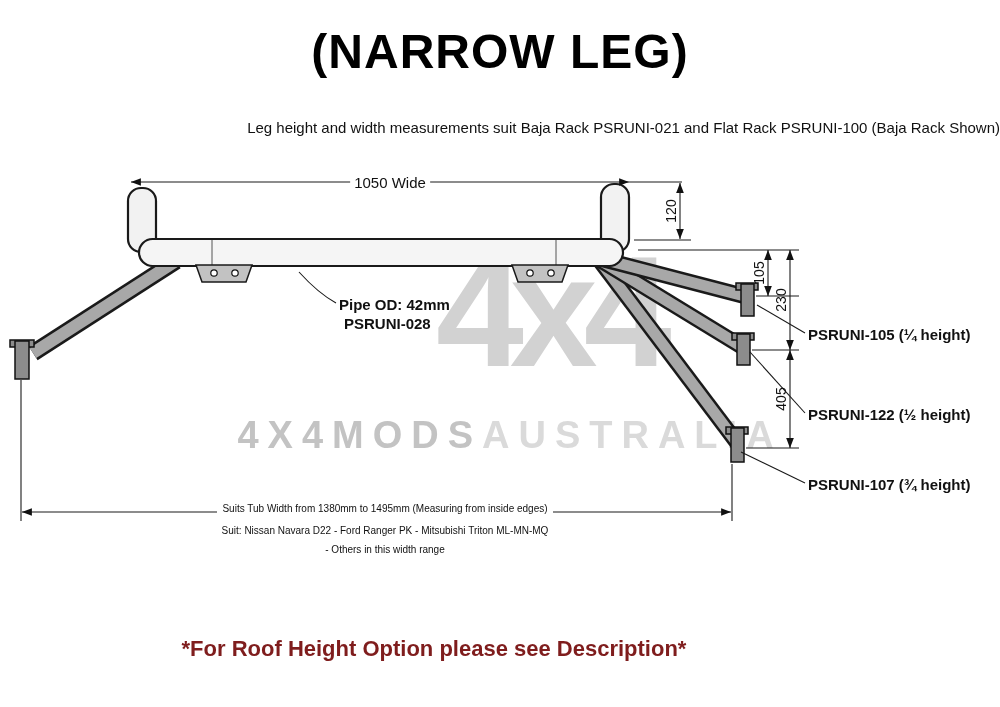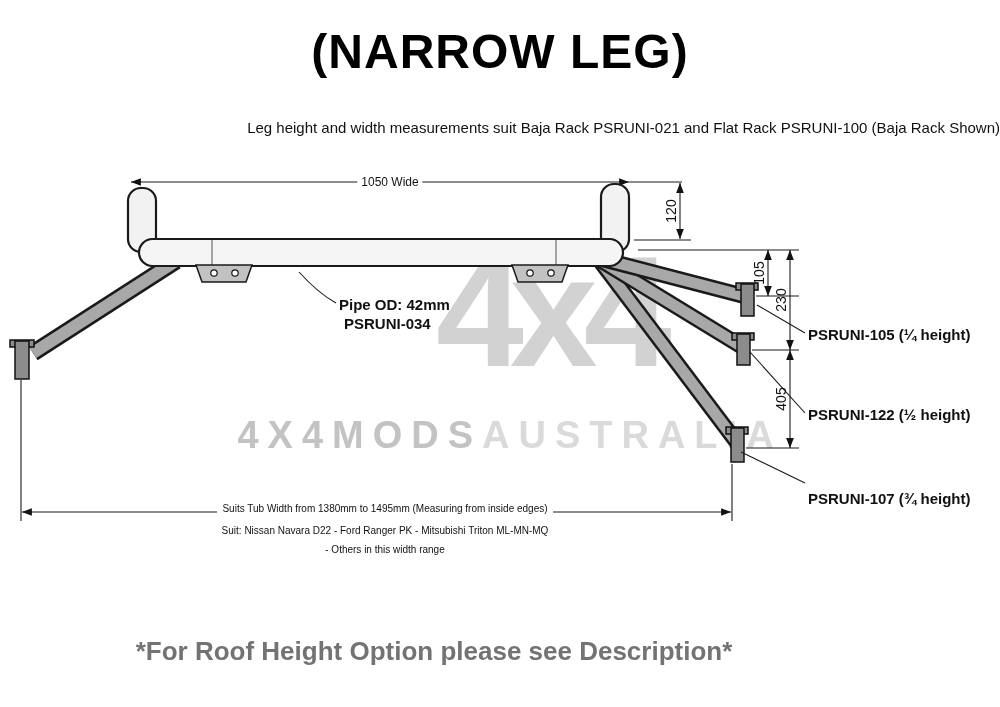--- a/index.html
+++ b/index.html
@@ -10,36 +10,36 @@
   .abs{position:absolute;}
   .title{
     top:24px;left:0;width:1000px;text-align:center;
     font-size:48px;font-weight:bold;letter-spacing:1px;color:#000;
   }
   .subtitle{
     top:119px;left:0;width:1000px;text-align:right;font-size:15px;color:#111;
   }
   .footer-note{
     top:636px;left:0;width:868px;text-align:center;
-    font-size:26px;font-weight:bold;color:#737373;
+    font-size:22px;font-weight:bold;color:#7f1d1d;
   }
   .wm-logo{
     top:232px;left:436px;font-size:158px;line-height:158px;font-weight:bold;
     color:#d2d2d2;letter-spacing:-14px;z-index:0;
   }
   .wm-brand{
     top:416px;left:0;width:1000px;text-align:center;z-index:0;
     font-size:38px;font-weight:bold;letter-spacing:9px;line-height:38px;
   }
   .wm-brand .b1{color:#c3c3c3;margin-left:20px;}
   .wm-brand .b2{color:#dadada;}
   svg.canvas{top:0;left:0;z-index:1;}
   .lbl{z-index:2;font-size:15px;white-space:nowrap;font-weight:bold;}
   .dim-h{
-    z-index:2;font-size:12px;background:#fff;padding:0 4px;white-space:nowrap;
+    z-index:2;font-size:15px;background:#fff;padding:0 4px;white-space:nowrap;
     transform:translate(-50%,-50%);
   }
   .dim-v{
     z-index:2;font-size:14px;white-space:nowrap;
     transform:translate(-50%,-50%) rotate(-90deg);
   }
   .center-row{left:0;width:770px;text-align:center;z-index:2;font-size:10px;}
   .center-row .masked{background:#fff;padding:0 5px;display:inline-block;}
 </style>
 </head>
@@ -133,25 +133,25 @@
   </g>
 </svg>
 
 <div class="abs dim-h" style="left:390px;top:182px;">1050 Wide</div>
 <div class="abs dim-v" style="left:671px;top:211px;">120</div>
 <div class="abs dim-v" style="left:759px;top:273px;">105</div>
 <div class="abs dim-v" style="left:781px;top:300px;">230</div>
 <div class="abs dim-v" style="left:781px;top:399px;">405</div>
 
 <div class="abs lbl" style="left:339px;top:296px;">Pipe OD: 42mm</div>
-<div class="abs lbl" style="left:344px;top:315px;">PSRUNI-034</div>
+<div class="abs lbl" style="left:344px;top:315px;">PSRUNI-028</div>
 
 <div class="abs lbl" style="left:808px;top:326px;">PSRUNI-105 (¼ height)</div>
 <div class="abs lbl" style="left:808px;top:406px;">PSRUNI-122 (½ height)</div>
-<div class="abs lbl" style="left:808px;top:476px;margin-top:14px;">PSRUNI-107 (¾ height)</div>
+<div class="abs lbl" style="left:808px;top:476px;">PSRUNI-107 (¾ height)</div>
 
 <div class="abs center-row" style="top:503px;">
   <span class="masked">Suits Tub Width from 1380mm to 1495mm (Measuring from inside edges)</span>
 </div>
 <div class="abs center-row" style="top:525px;">Suit: Nissan Navara D22 - Ford Ranger PK - Mitsubishi Triton ML-MN-MQ</div>
 <div class="abs center-row" style="top:544px;">- Others in this width range</div>
 
 <div class="abs footer-note">*For Roof Height Option please see Description*</div>
 
 </body></html>

